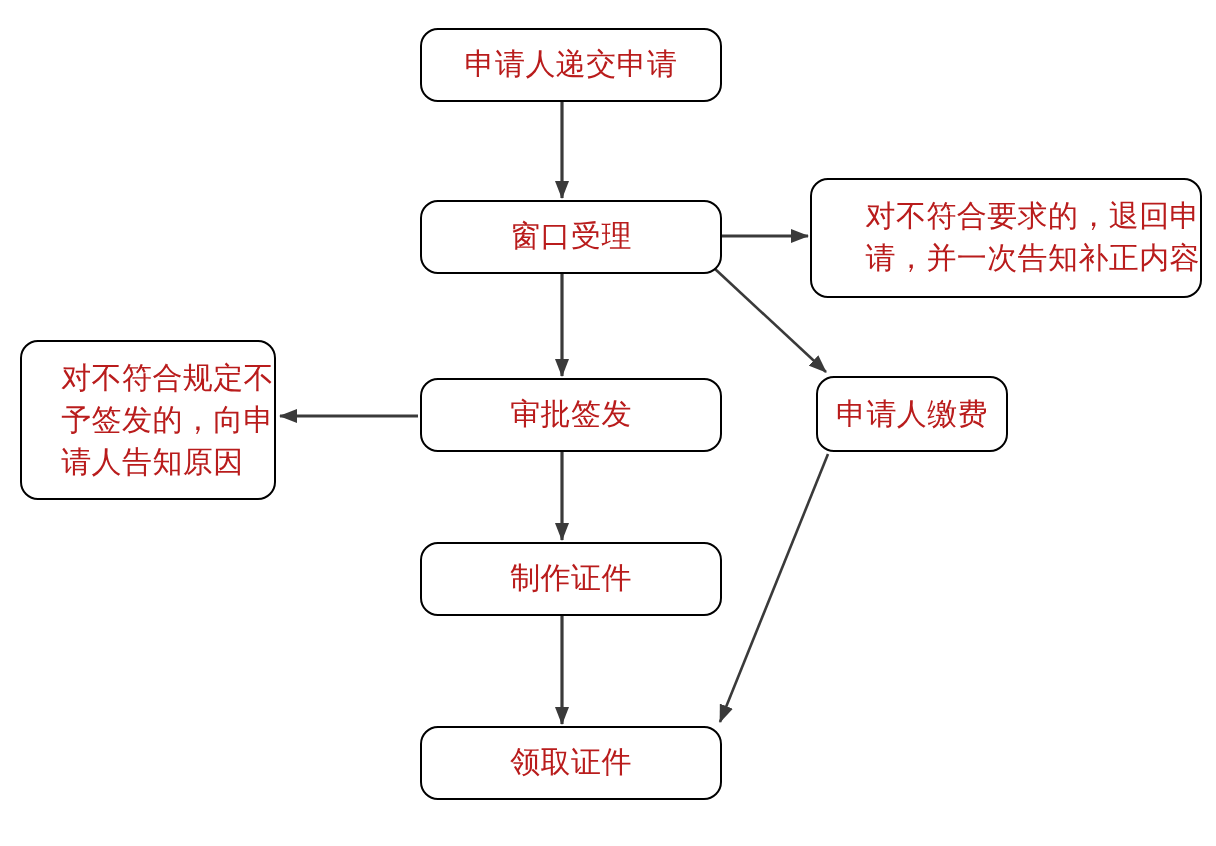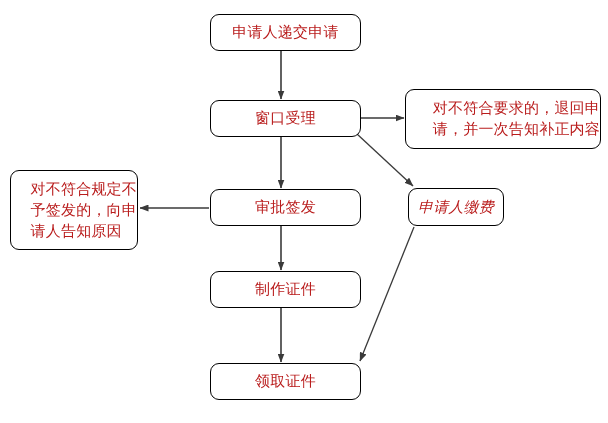--- a/index.html
+++ b/index.html
@@ -50,21 +50,21 @@
   .node.multiline .label {
     text-align: left;
   }
 
   
   #n-submit      { left: 210px; top: 14px;  width: 151px; height: 37px; }
   #n-accept      { left: 210px; top: 100px; width: 151px; height: 37px; justify-content: center; }
   #n-reject-note { left: 405px; top: 89px;  width: 196px; height: 60px; }
   #n-approve     { left: 210px; top: 189px; width: 151px; height: 37px; }
   #n-deny-note   { left: 10px;  top: 158px; width: 128px; height: 80px; margin-top: 12px; }
-  #n-payment     { left: 408px; top: 188px; width: 96px;  height: 38px; font-style: italic; }
+  #n-payment     { left: 408px; top: 188px; width: 96px;  height: 38px; }
   #n-produce     { left: 210px; top: 271px; width: 151px; height: 37px; }
   #n-collect     { left: 210px; top: 363px; width: 151px; height: 37px; }
 </style>
 </head>
 <body>
 
 <div id="canvas">
 
   <svg id="edges" viewBox="0 0 608 423" xmlns="http://www.w3.org/2000/svg">
     <defs>

